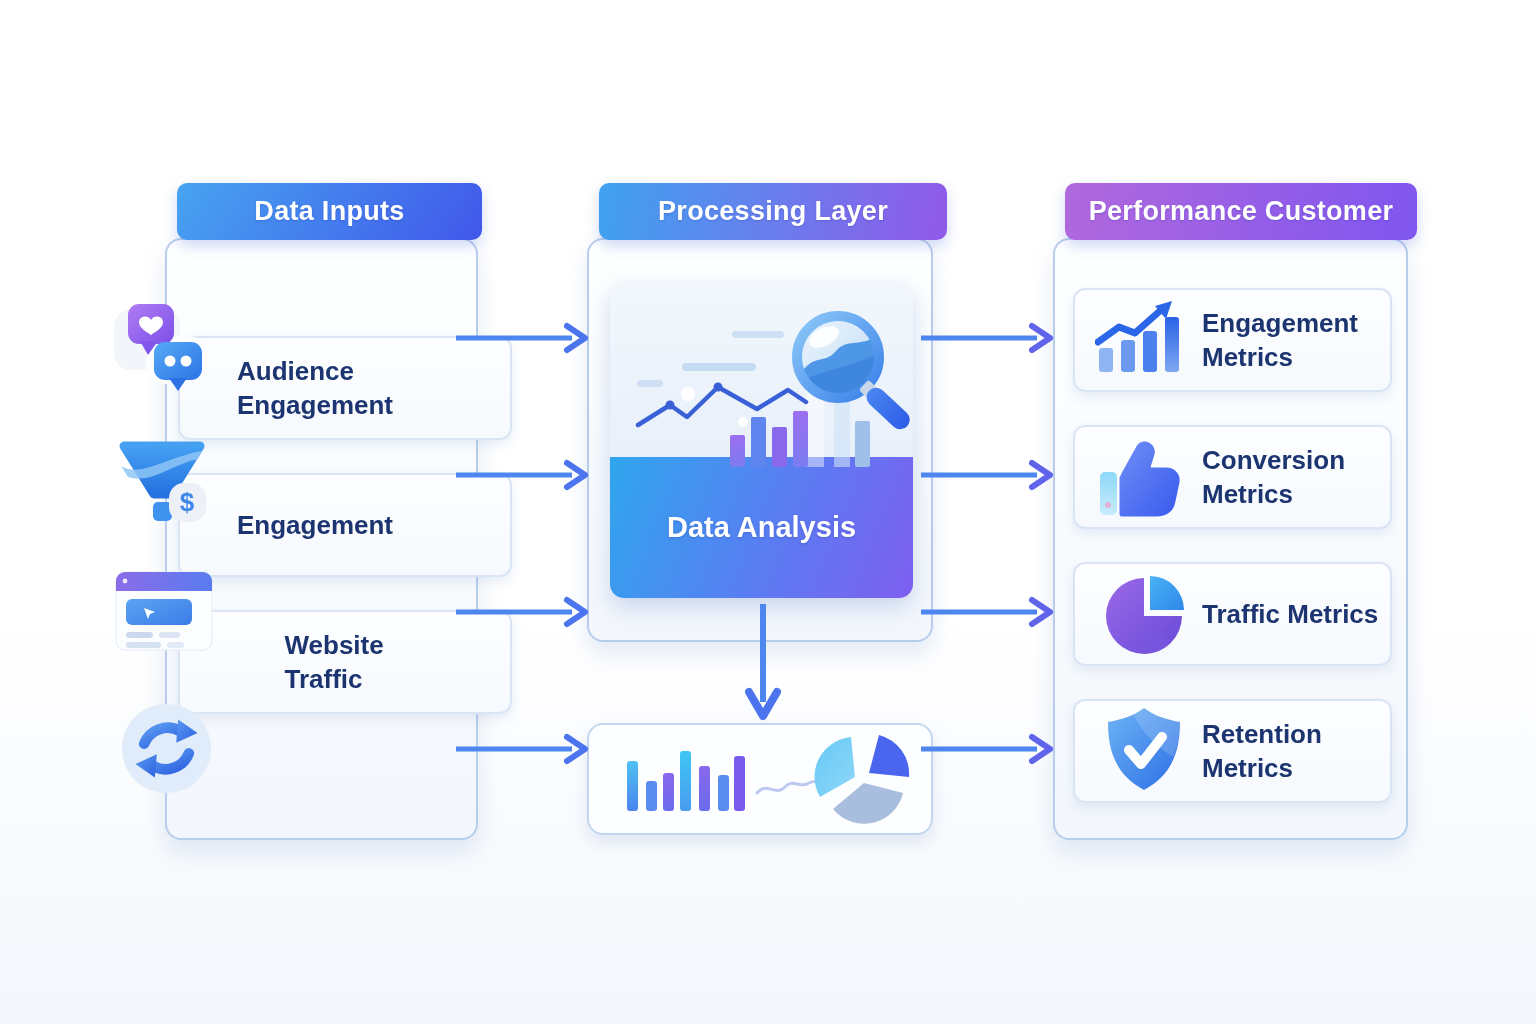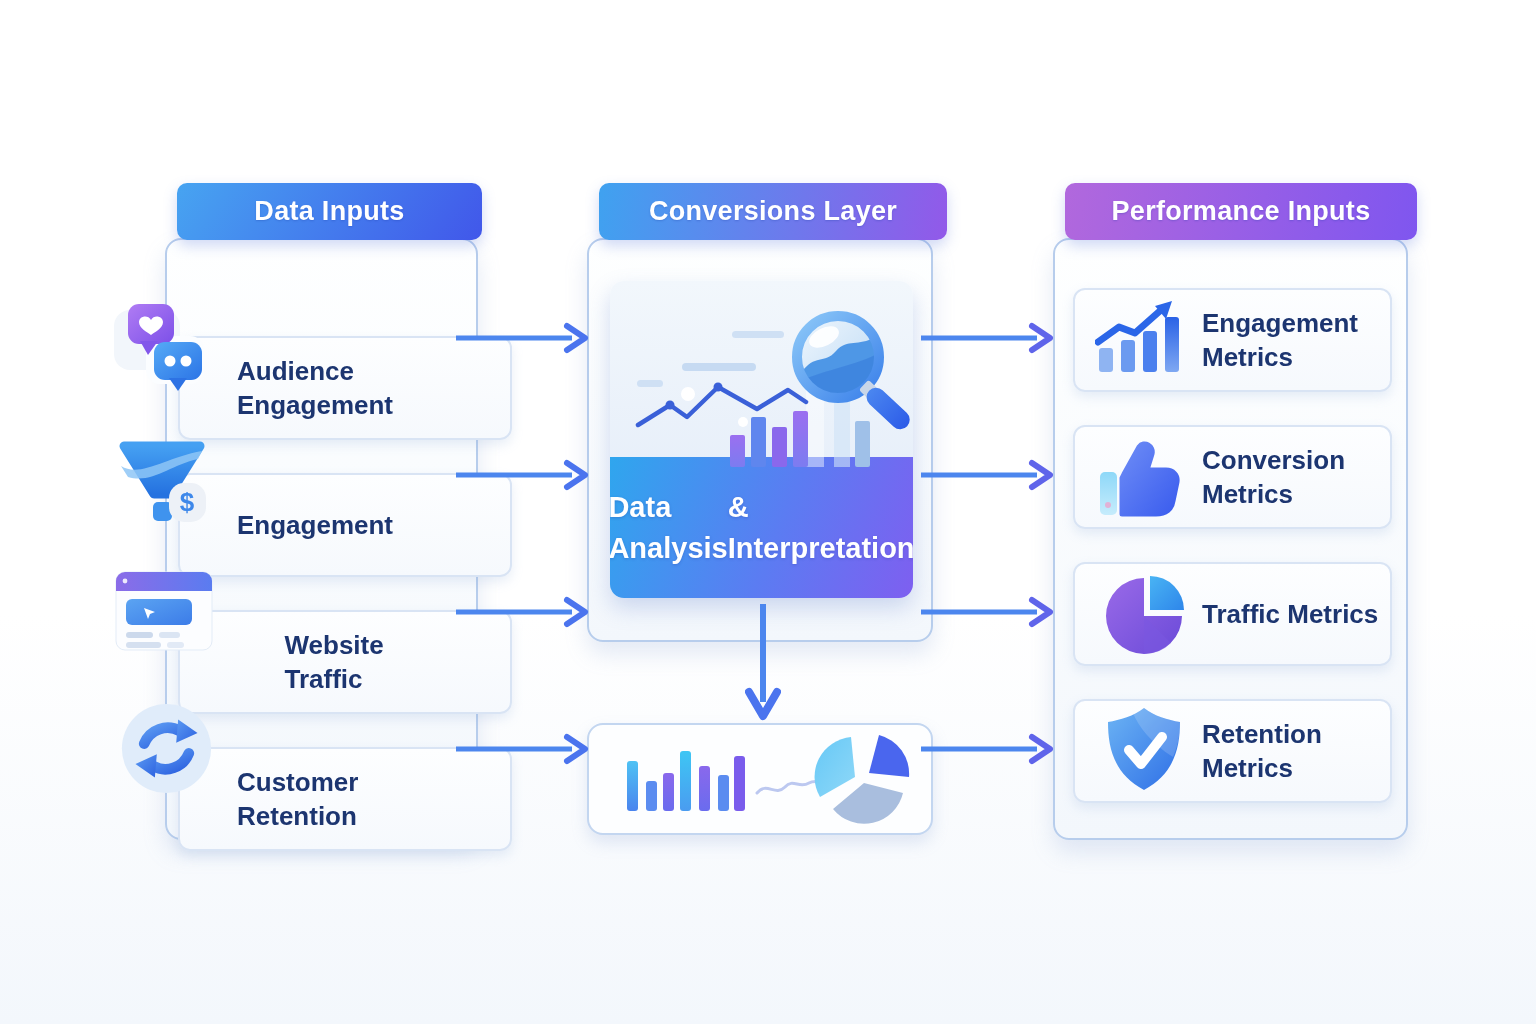--- a/index.html
+++ b/index.html
@@ -63,41 +63,38 @@
 </style>
 </head>
 <body>
 
 <div class="stage">
 
   <div class="col-header" id="hdr-inputs">
     <span>Data Inputs</span>
   </div>
   <div class="col-header" id="hdr-processing">
-    <span>Conversions Layer</span>
+    <span>Processing Layer</span>
   </div>
   <div class="col-header" id="hdr-outputs">
-    <span>Performance Inputs</span>
+    <span>Performance Customer</span>
   </div>
 
   <div class="col-box" id="box-inputs"></div>
   <div class="col-box" id="box-processing"></div>
   <div class="col-box" id="box-outputs"></div>
 
   <div class="item-card in-card" id="in-card-0">
     <span class="label">Audience Engagement</span>
   </div>
   <div class="item-card in-card" id="in-card-1">
     <span class="label">Engagement</span>
   </div>
   <div class="item-card in-card" id="in-card-2">
     <span class="label">Website Traffic</span>
-  </div>
-  <div class="item-card in-card" id="in-card-3">
-    <span class="label">Customer Retention</span>
   </div>
 
   <div class="item-card out-card" id="out-card-0">
     <span class="label">Engagement Metrics</span>
   </div>
   <div class="item-card out-card" id="out-card-1">
     <span class="label">Conversion Metrics</span>
   </div>
   <div class="item-card out-card" id="out-card-3">
     <span class="label">Retention Metrics</span>
@@ -233,21 +230,20 @@
         </linearGradient>
     </defs>
     <path d="M42,4 C52,12 66,16 78,18 C78,44 72,70 42,86 C12,70 6,44 6,18 C18,16 32,12 42,4 Z" fill="url(#g8)"></path>
     <path d="M42,4 C52,12 66,16 78,18 C78,30 76,42 71,53 C50,40 36,22 31,9 C35,7 39,6 42,4 Z" fill="#ffffff" opacity="0.16"></path>
     <path d="M27,46 L39,60 L60,33" stroke="#ffffff" stroke-width="10" fill="none" stroke-linecap="round" stroke-linejoin="round"></path>
   </svg>
 
   <div id="proc-card">
     <div id="proc-grad">
       <span>Data Analysis</span>
-      <span>&amp; Interpretation</span>
     </div>
     <svg id="proc-illus" width="303" height="230" viewBox="0 0 303 230">
       <defs>
         <linearGradient id="g9rim" x1="0" y1="0" x2="1" y2="1">
             <stop offset="0" stop-color="#8cc8f8"></stop>
             <stop offset="1" stop-color="#3a80ea"></stop>
           </linearGradient>
         <linearGradient id="g9glass" x1="0" y1="0" x2="1" y2="1">
             <stop offset="0" stop-color="#eef6fd"></stop>
             <stop offset="1" stop-color="#bcd9f4"></stop>

